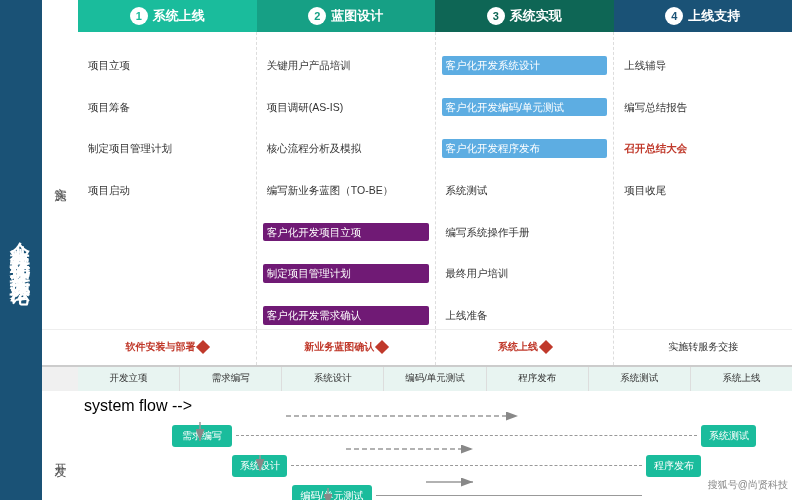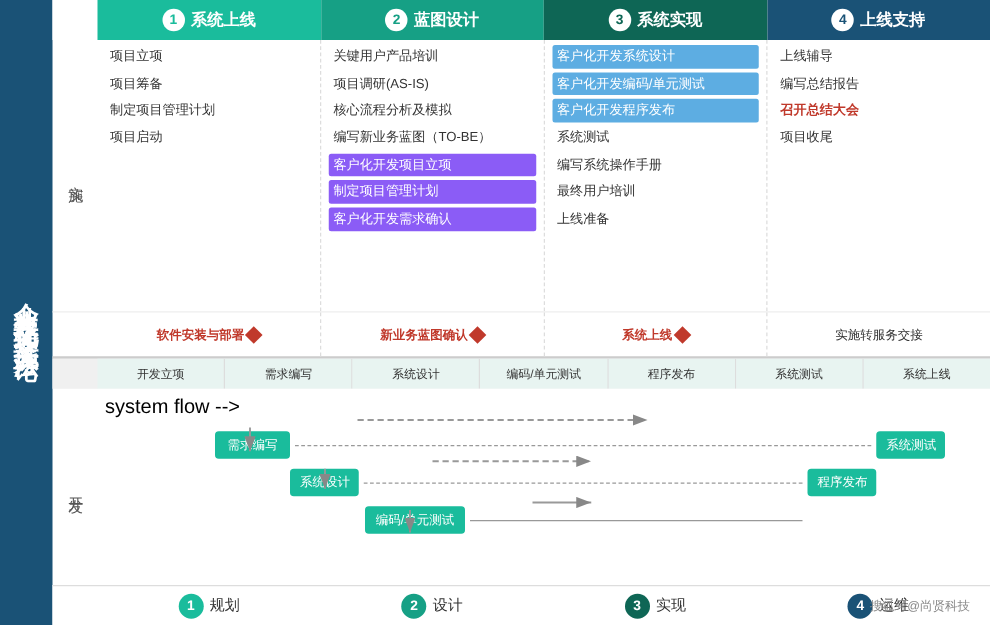--- a/index.html
+++ b/index.html
@@ -127,24 +127,25 @@
       border-right: 1px dashed #ddd;
     }
 
     .phase-content-col:last-child { border-right: none; }
 
     .task-item {
       font-size: 10.5px;
       color: #333;
       padding: 2px 4px;
       line-height: 1.4;
+      margin-top: 20px;
     }
 
     .task-item.highlight-teal {
-      background: #8b5cf6;
+      background: #701a75;
       color: white;
       border-radius: 2px;
     }
 
     .task-item.highlight-blue {
       background: #5dade2;
       color: white;
       border-radius: 2px;
     }
 
@@ -310,21 +311,21 @@
 
     .footer-num-circle.c1 { background: #1abc9c; }
     .footer-num-circle.c2 { background: #16a085; }
     .footer-num-circle.c3 { background: #0e6655; }
     .footer-num-circle.c4 { background: #1a5276; }
 
     
     .watermark {
       position: absolute;
       bottom: 8px;
-      right: 16px;
+      right: 4px;
       font-size: 10px;
       color: #888;
     }
 
     .milestone-col.no-milestone {
       font-size: 10px;
       color: #333;
     }
   </style>
 </head>

